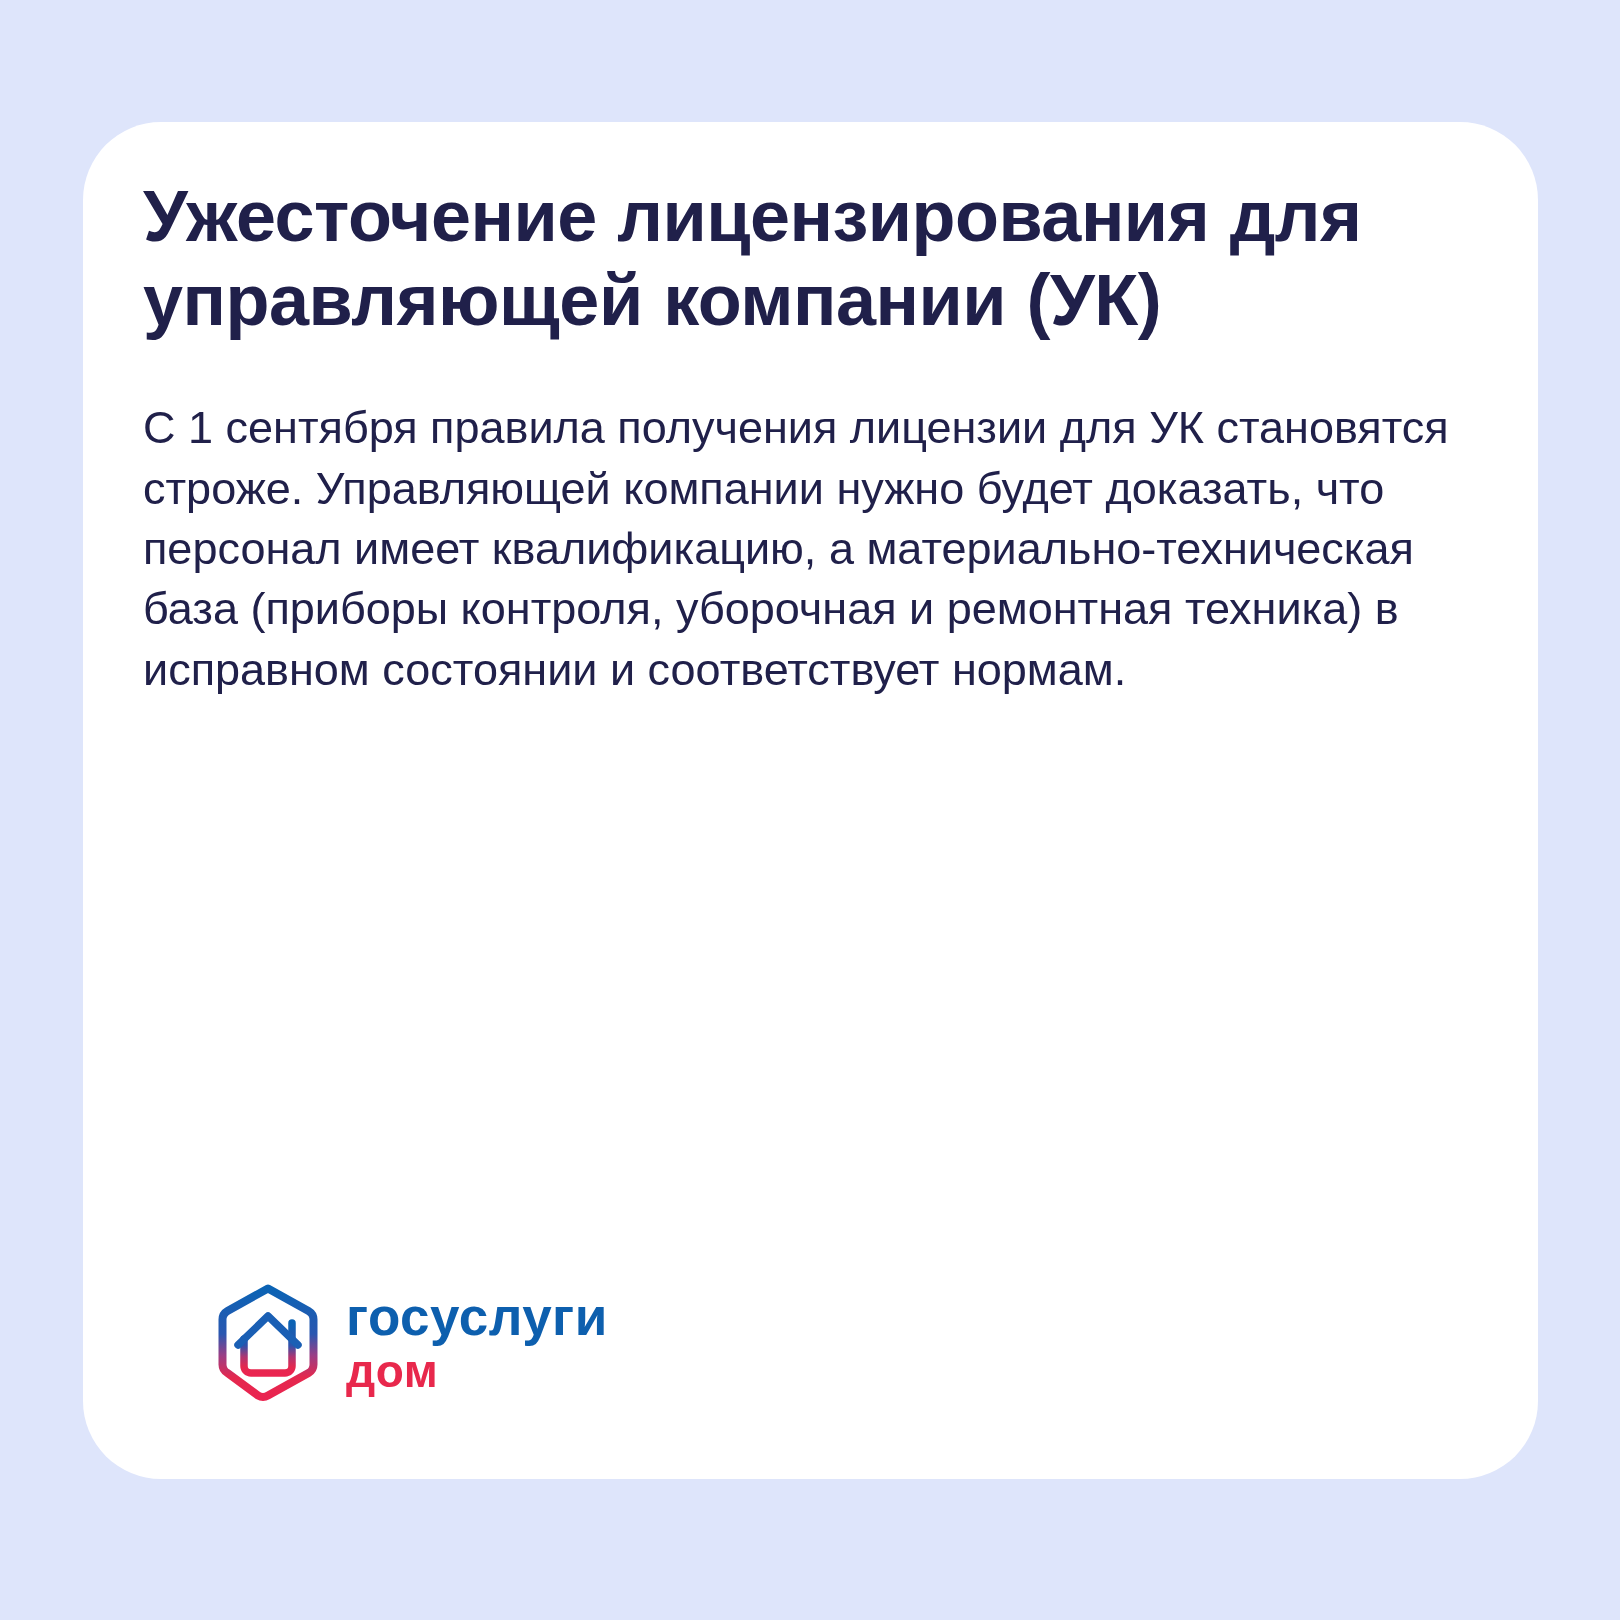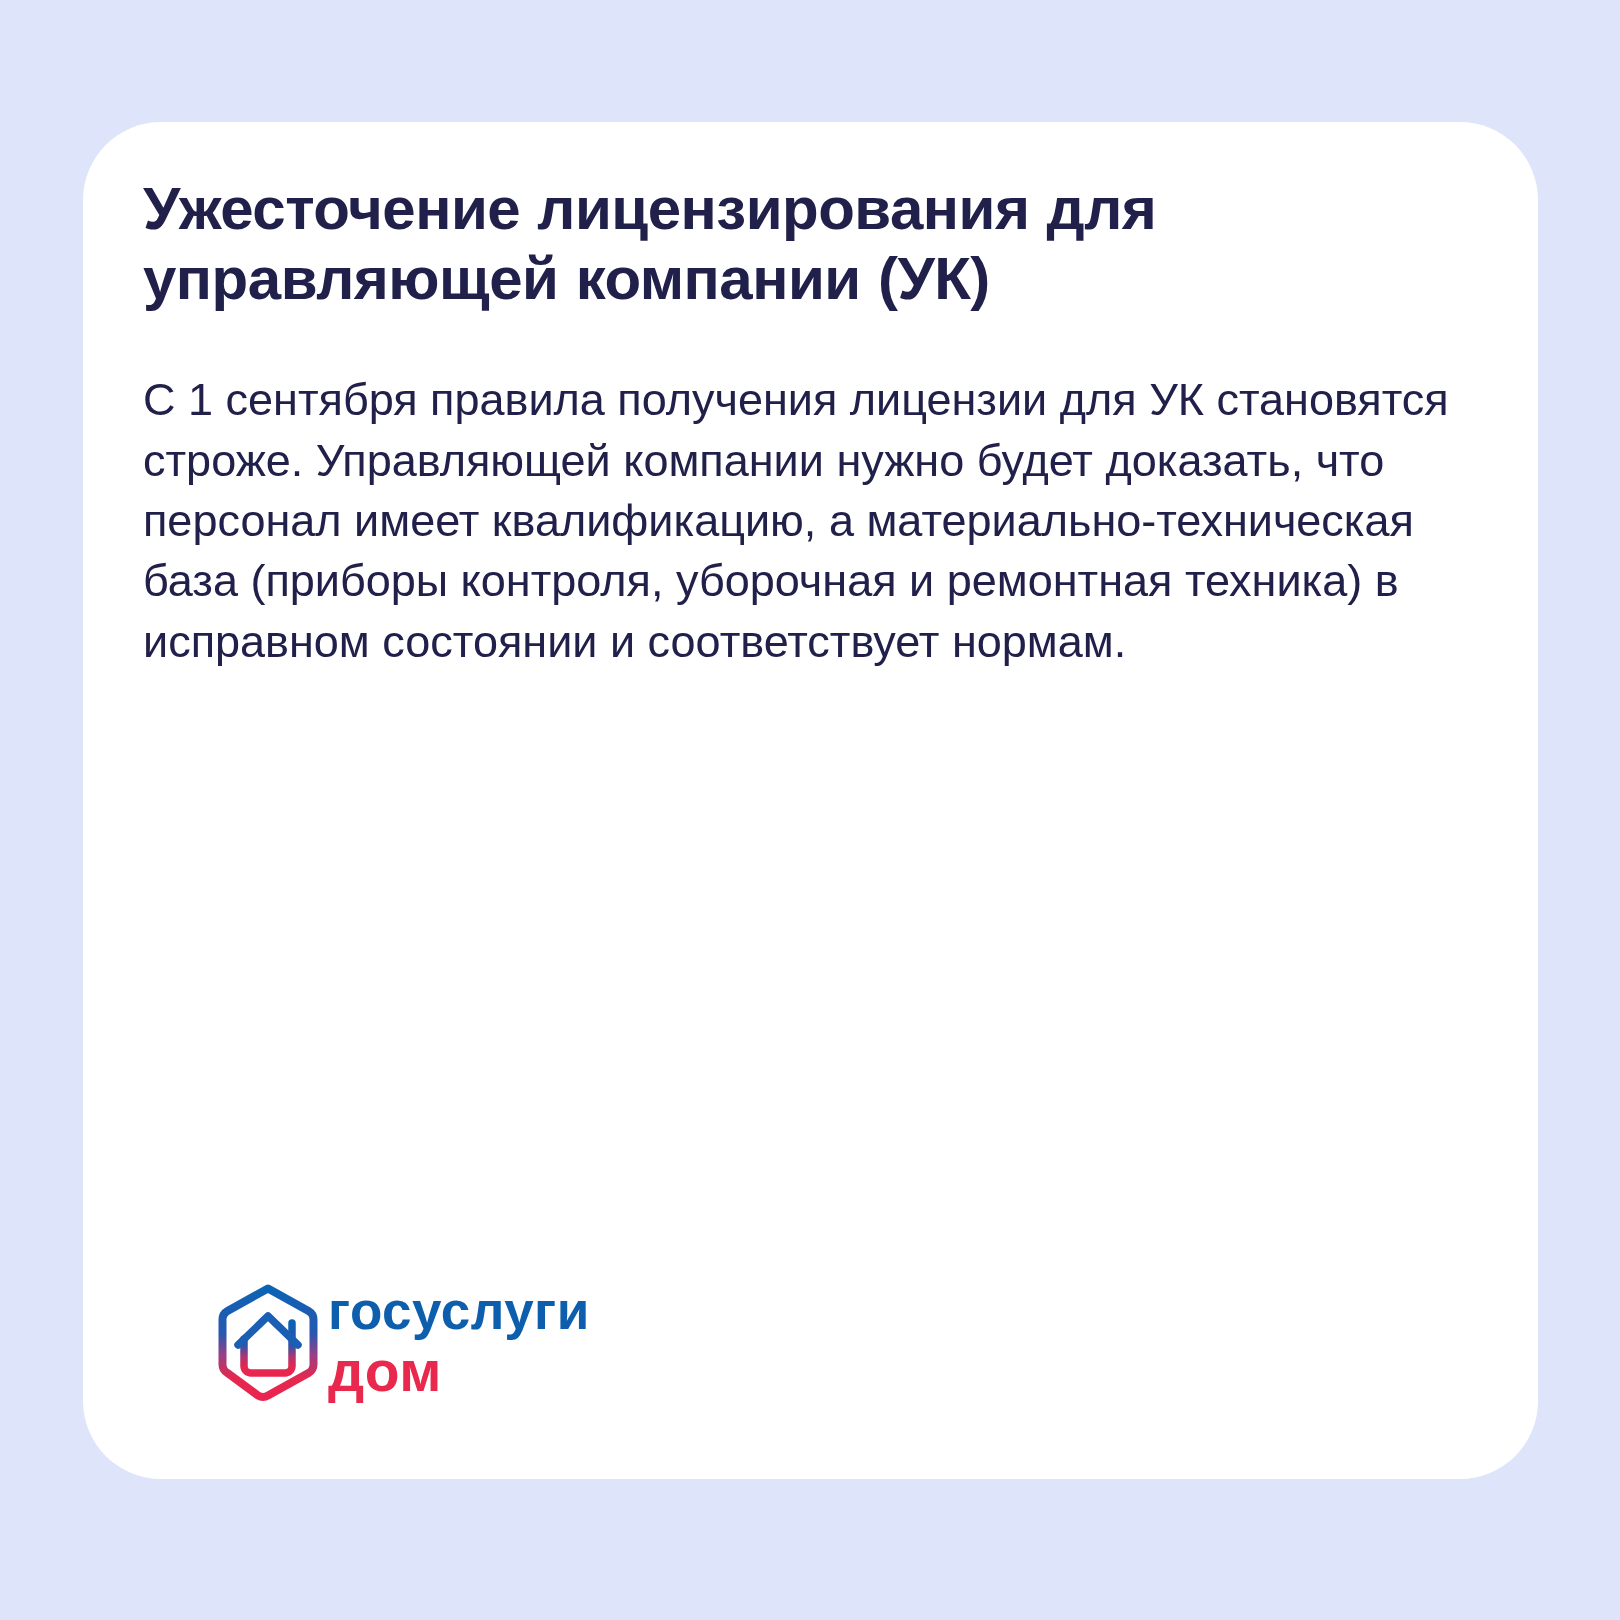--- a/index.html
+++ b/index.html
@@ -34,21 +34,21 @@
     box-sizing: border-box;
     padding: 52px 60px 0 60px;
   }
 
   
   .headline {
     margin: 0;
     padding: 0 0 0 0;
     font-family: "Liberation Sans Narrow", "Liberation Sans", "DejaVu Sans Condensed", sans-serif;
     font-weight: 700;
-    font-size: 60px;
+    font-size: 72px;
     line-height: 1.17;
     letter-spacing: -0.5px;
     color: #20204a;
     max-width: 1370px;
     word-spacing: 1px;
   }
 
   
   .body-copy {
     margin: 56px 0 0 0;
@@ -61,21 +61,21 @@
     white-space: pre-line;
   }
 
   
   .logo {
     position: absolute;
     left: 131px;
     bottom: 78px;
     display: flex;
     align-items: center;
-    gap: 6px;
+    gap: 24px;
   }
   .logo-mark {
     width: 108px;
     height: 118px;
     flex: 0 0 auto;
     display: block;
   }
   .logo-words {
     display: flex;
     flex-direction: column;
@@ -86,21 +86,21 @@
     font-family: "Liberation Sans", "DejaVu Sans", sans-serif;
     font-weight: 700;
     font-size: 53px;
     letter-spacing: 0.5px;
     color: #0d5fae;
     line-height: 1.02;
   }
   .logo-word-bottom {
     font-family: "Liberation Sans", "DejaVu Sans", sans-serif;
     font-weight: 700;
-    font-size: 57px;
+    font-size: 46px;
     letter-spacing: 0.5px;
     color: #e8284c;
     line-height: 1.02;
     margin-top: 4px;
   }
 </style>
 </head>
 <body>
 
 <div class="canvas">

